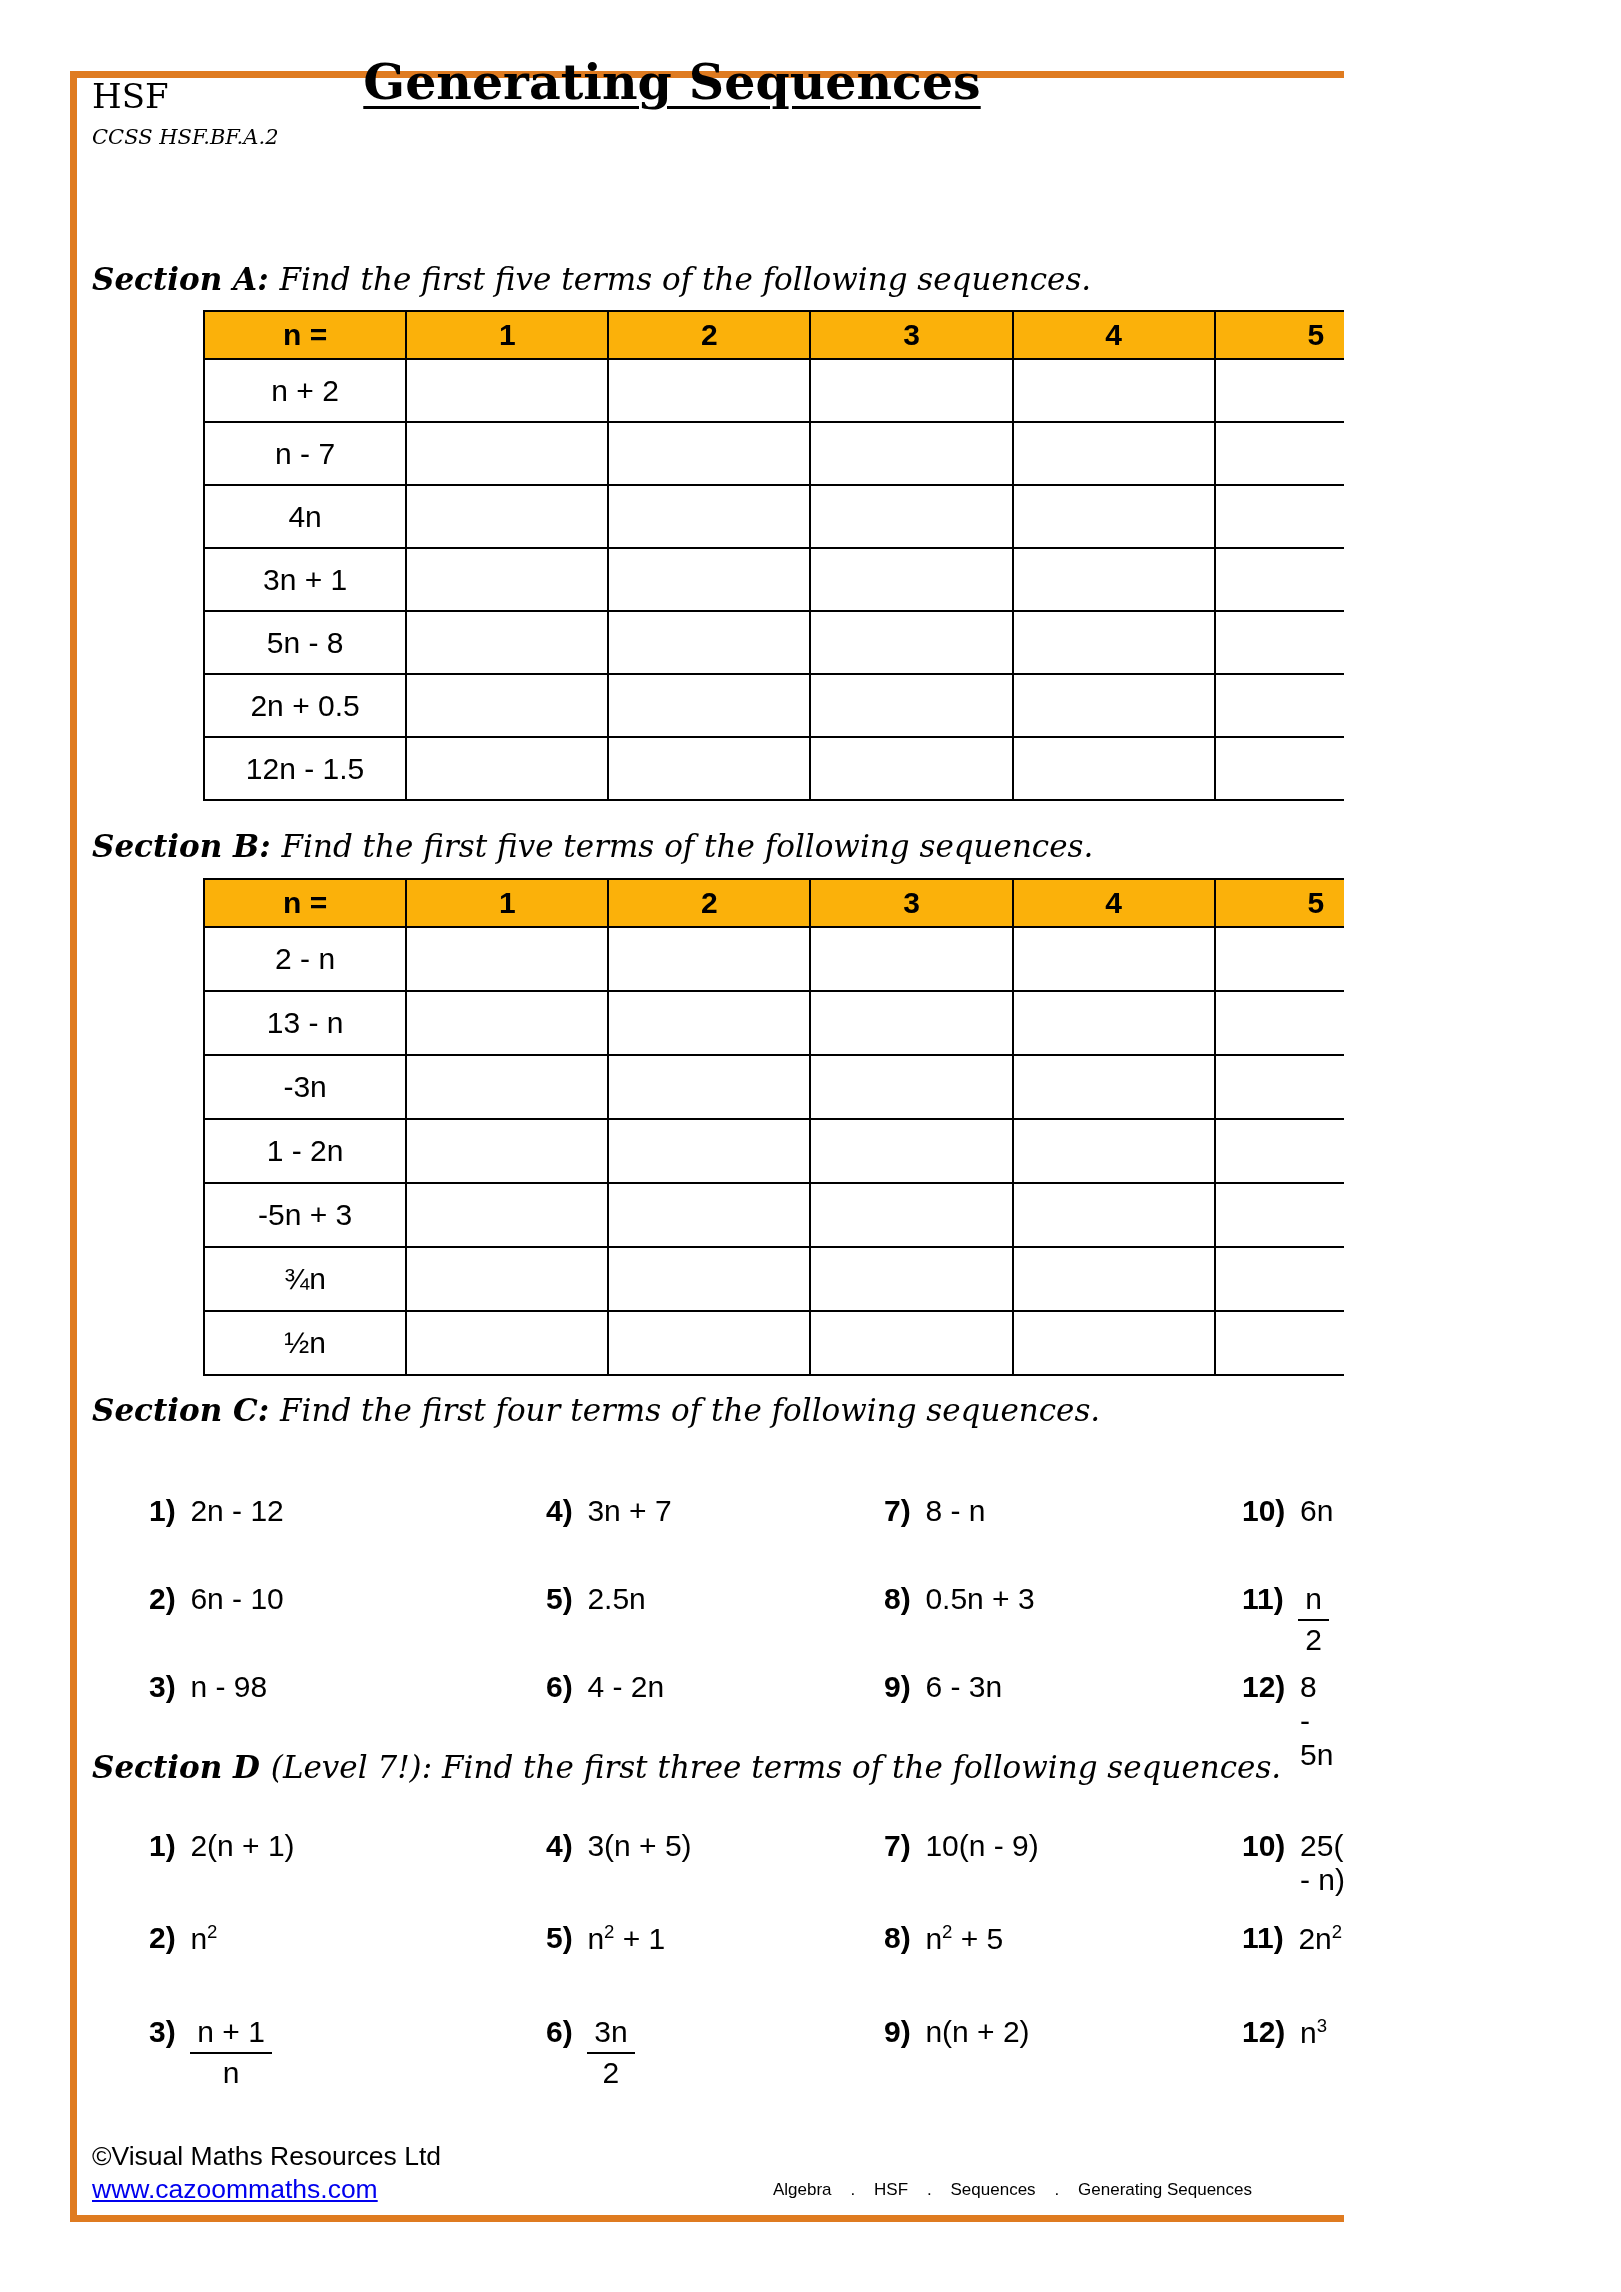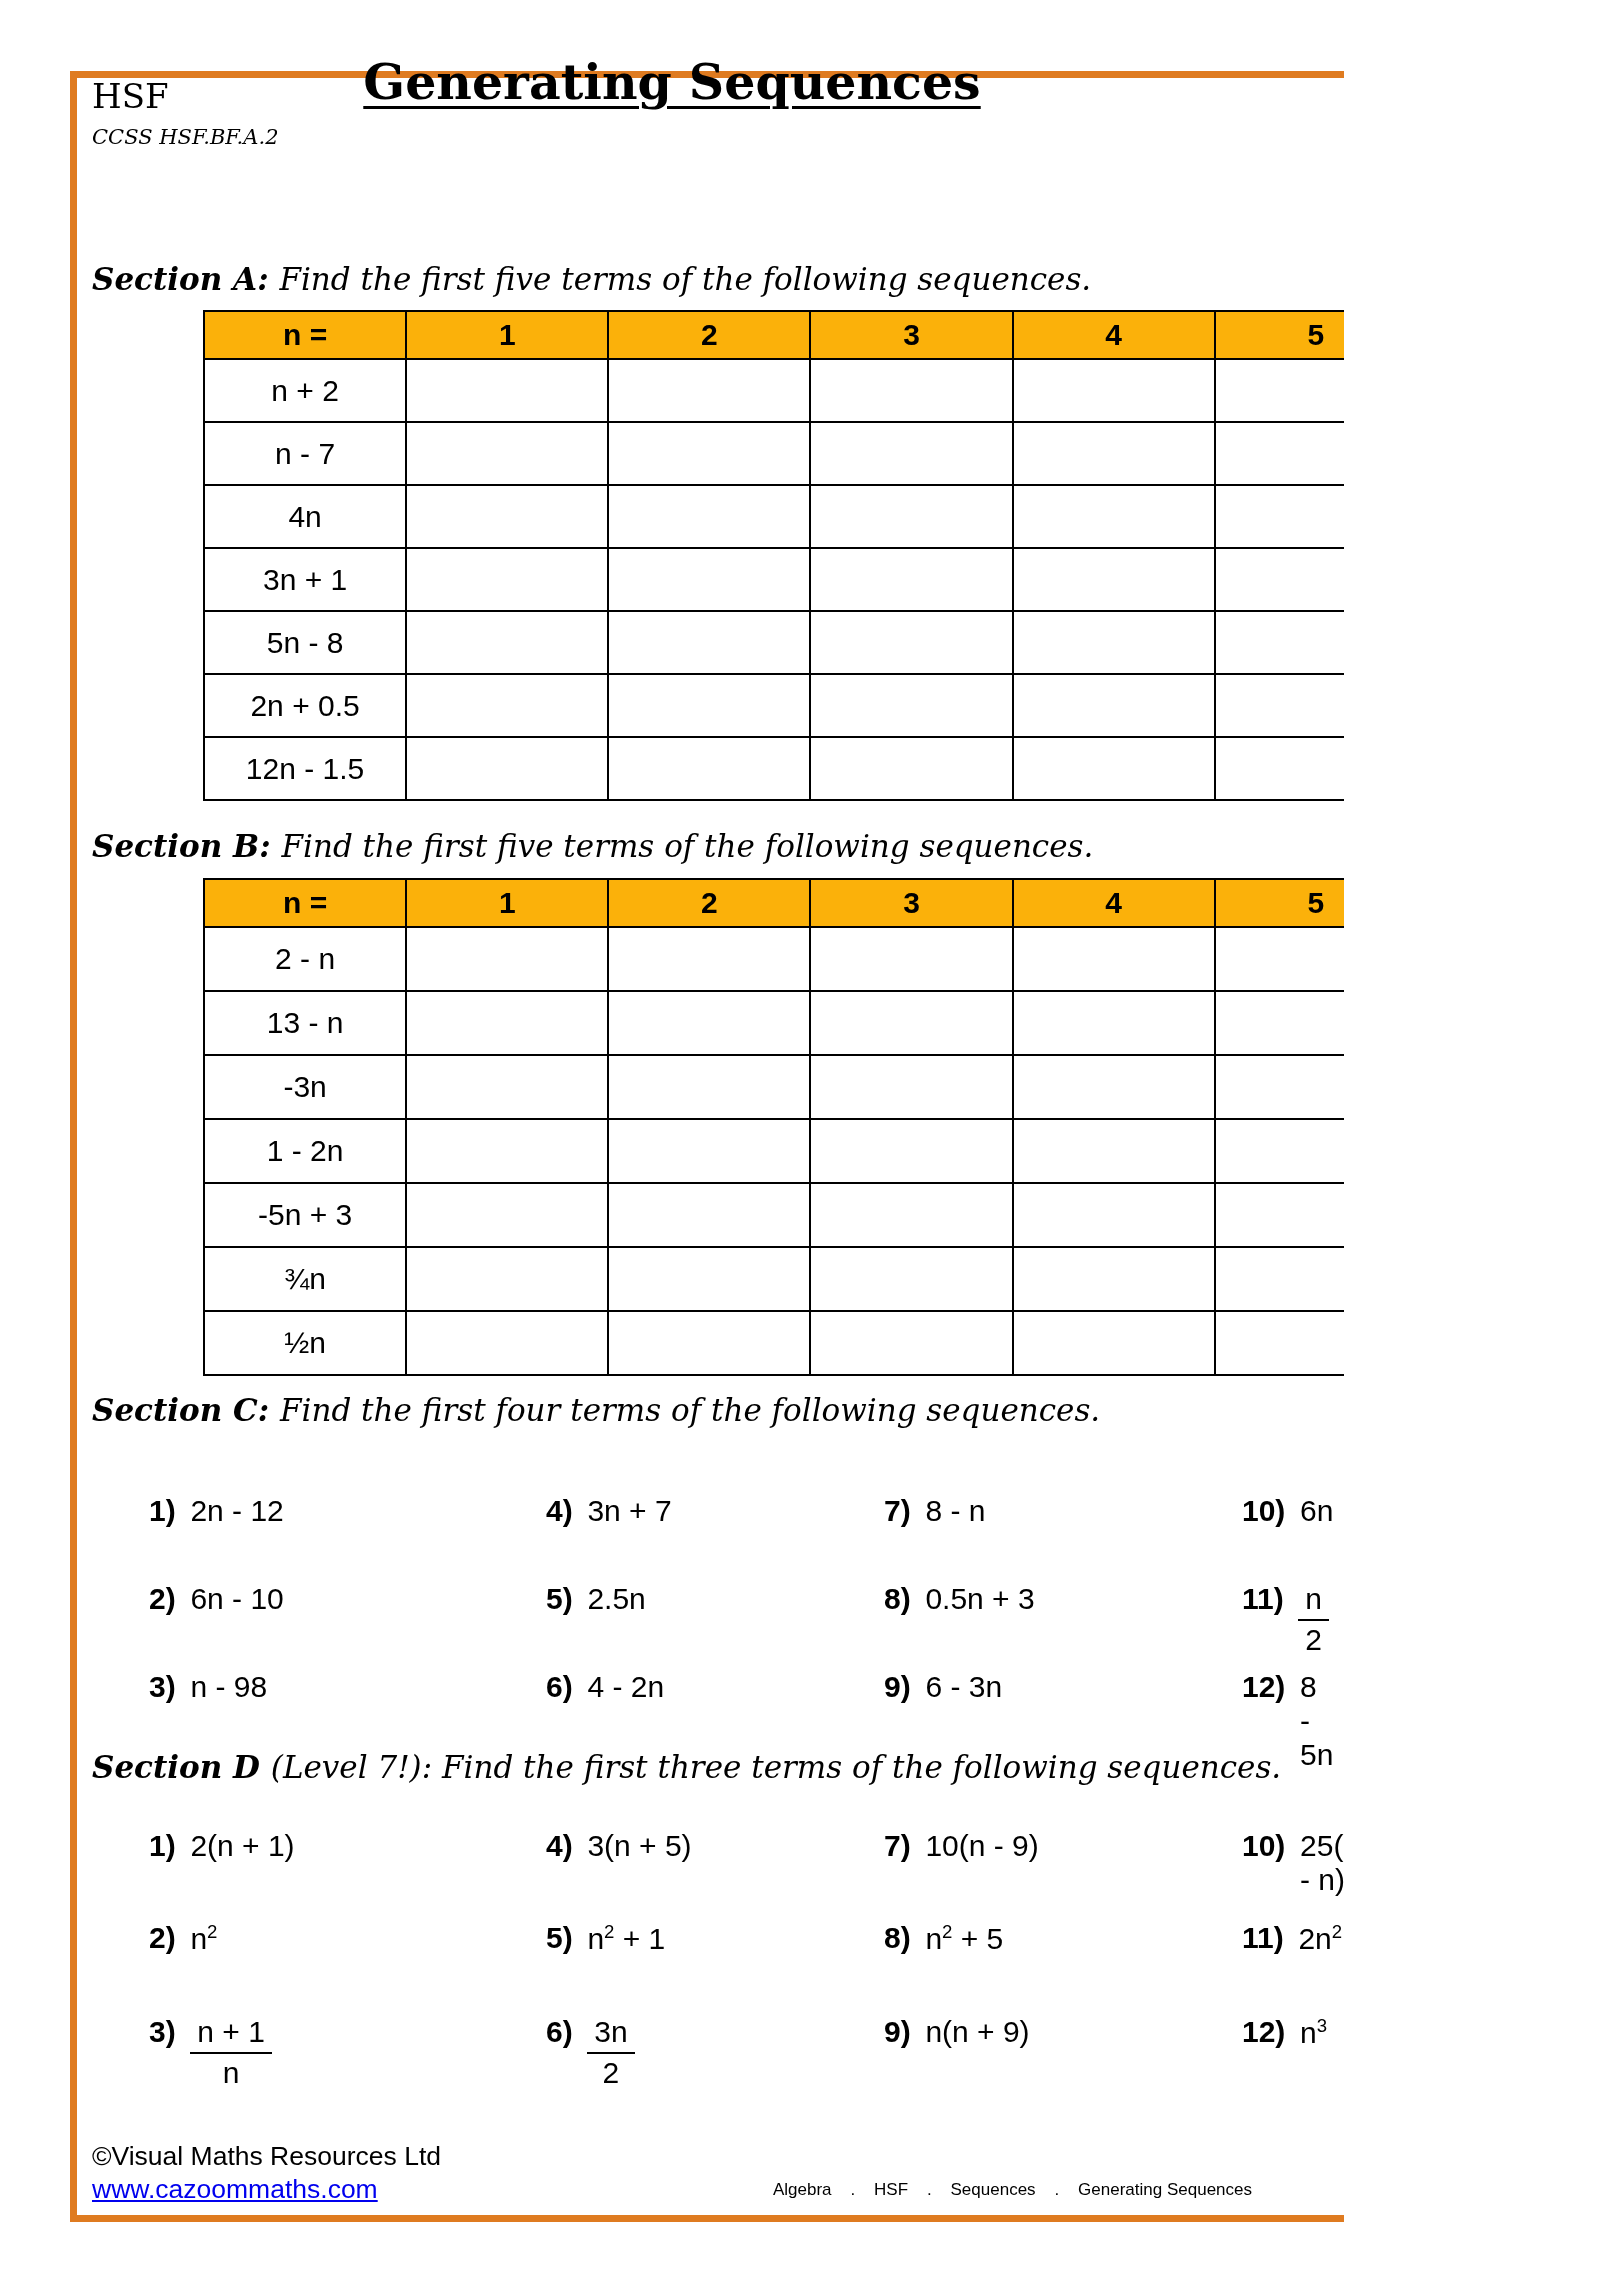--- a/index.html
+++ b/index.html
@@ -316,21 +316,21 @@
     <div class="prob">
         <span class="plabel">7)</span>
         <span class="expr">10(n - 9)</span>
       </div>
     <div class="prob">
         <span class="plabel">8)</span>
         <span class="expr"><span>n</span><sup>2</sup><span> + 5</span></span>
       </div>
     <div class="prob">
         <span class="plabel">9)</span>
-        <span class="expr">n(n + 9)</span>
+        <span class="expr">n(n + 2)</span>
       </div>
     <div class="prob">
         <span class="plabel">10)</span>
         <span class="expr">25(1 - n)</span>
       </div>
     <div class="prob">
         <span class="plabel">11)</span>
         <span class="expr"><span>2n</span><sup>2</sup><span></span></span>
       </div>
     <div class="prob">

